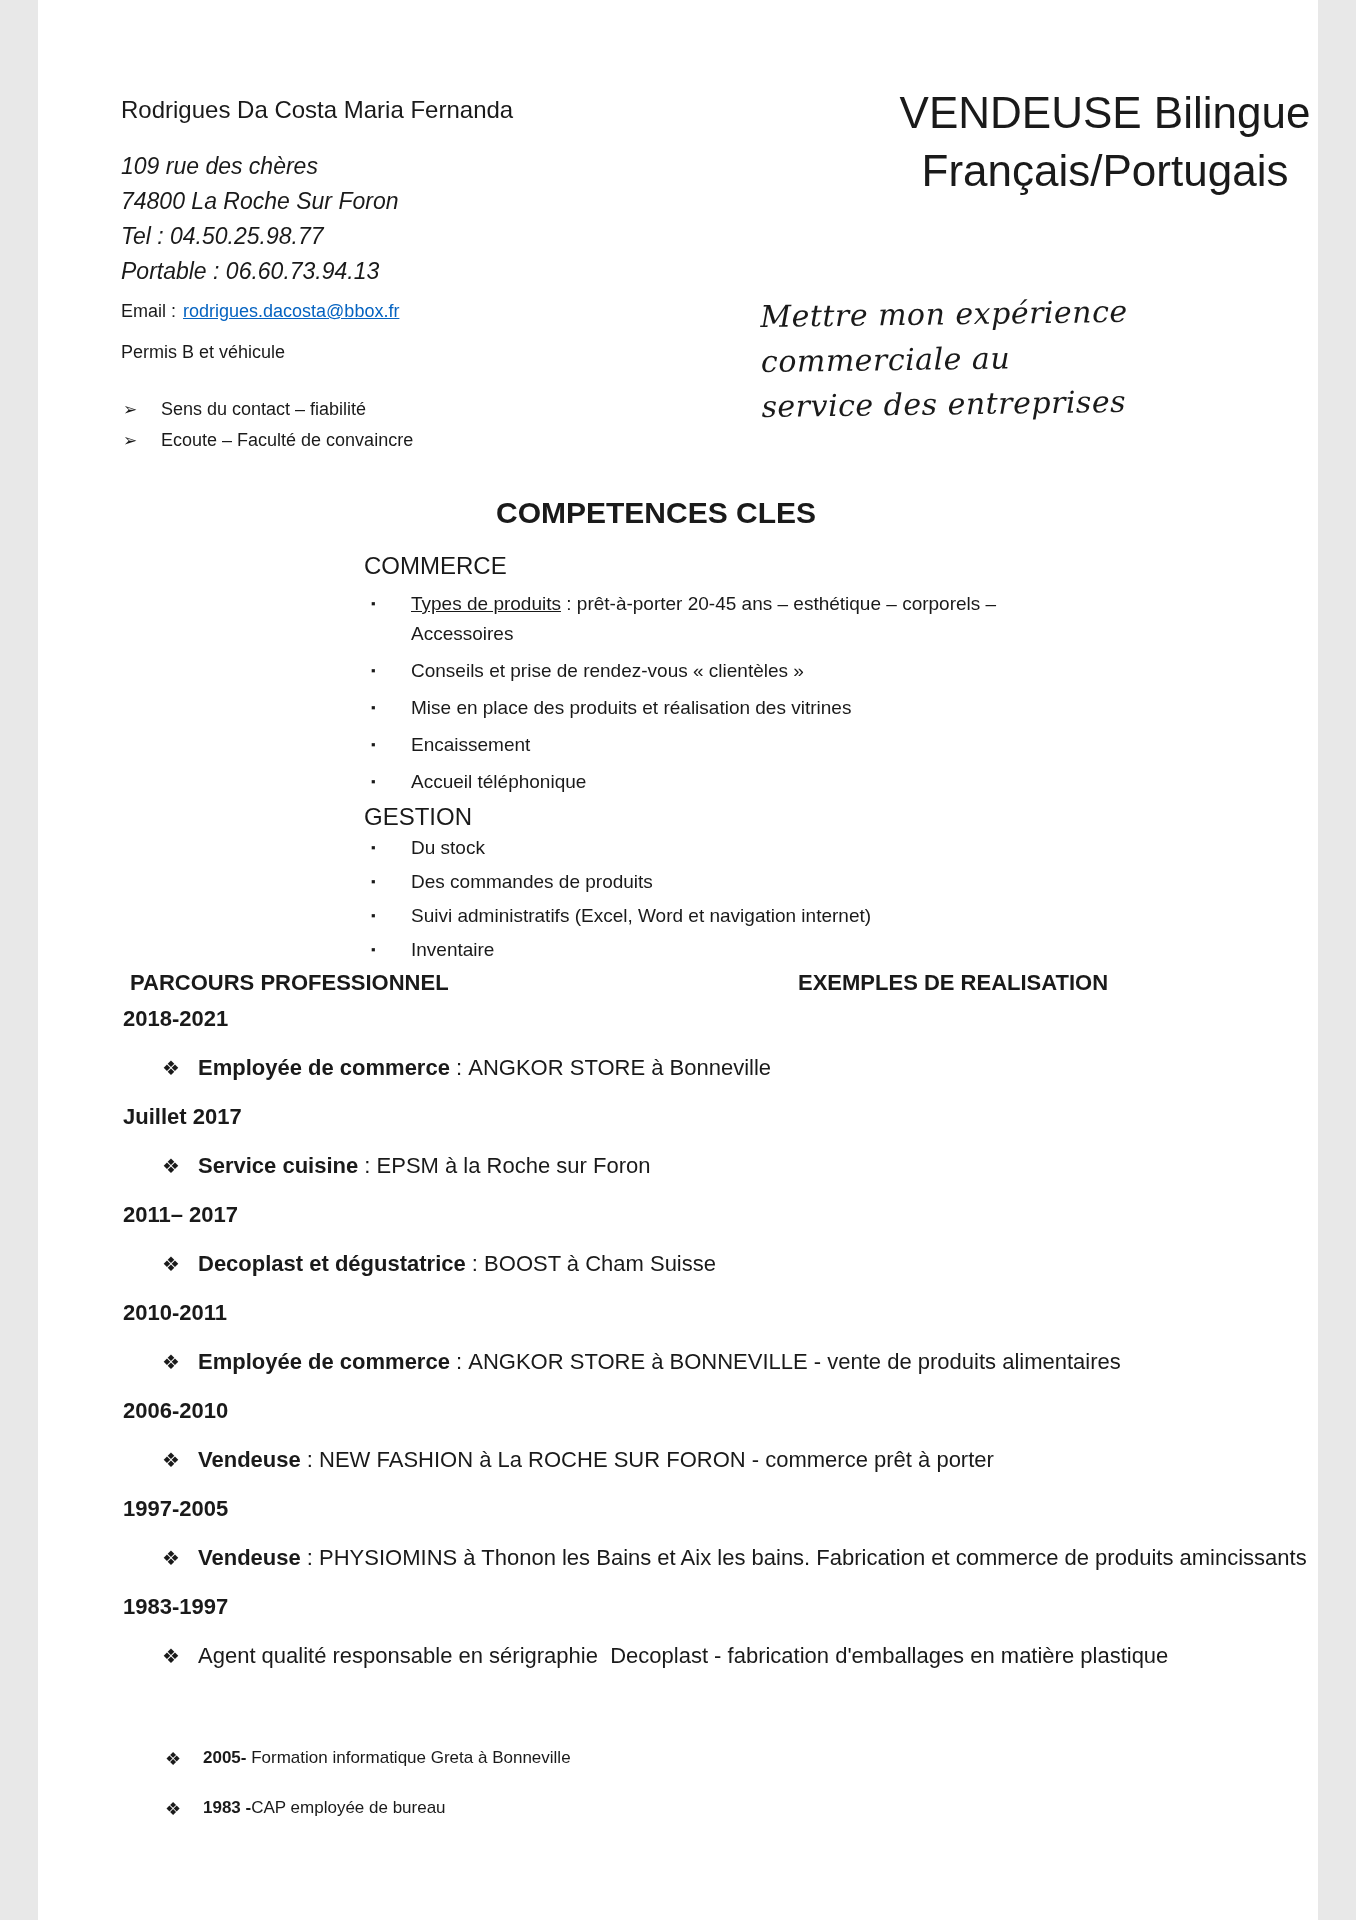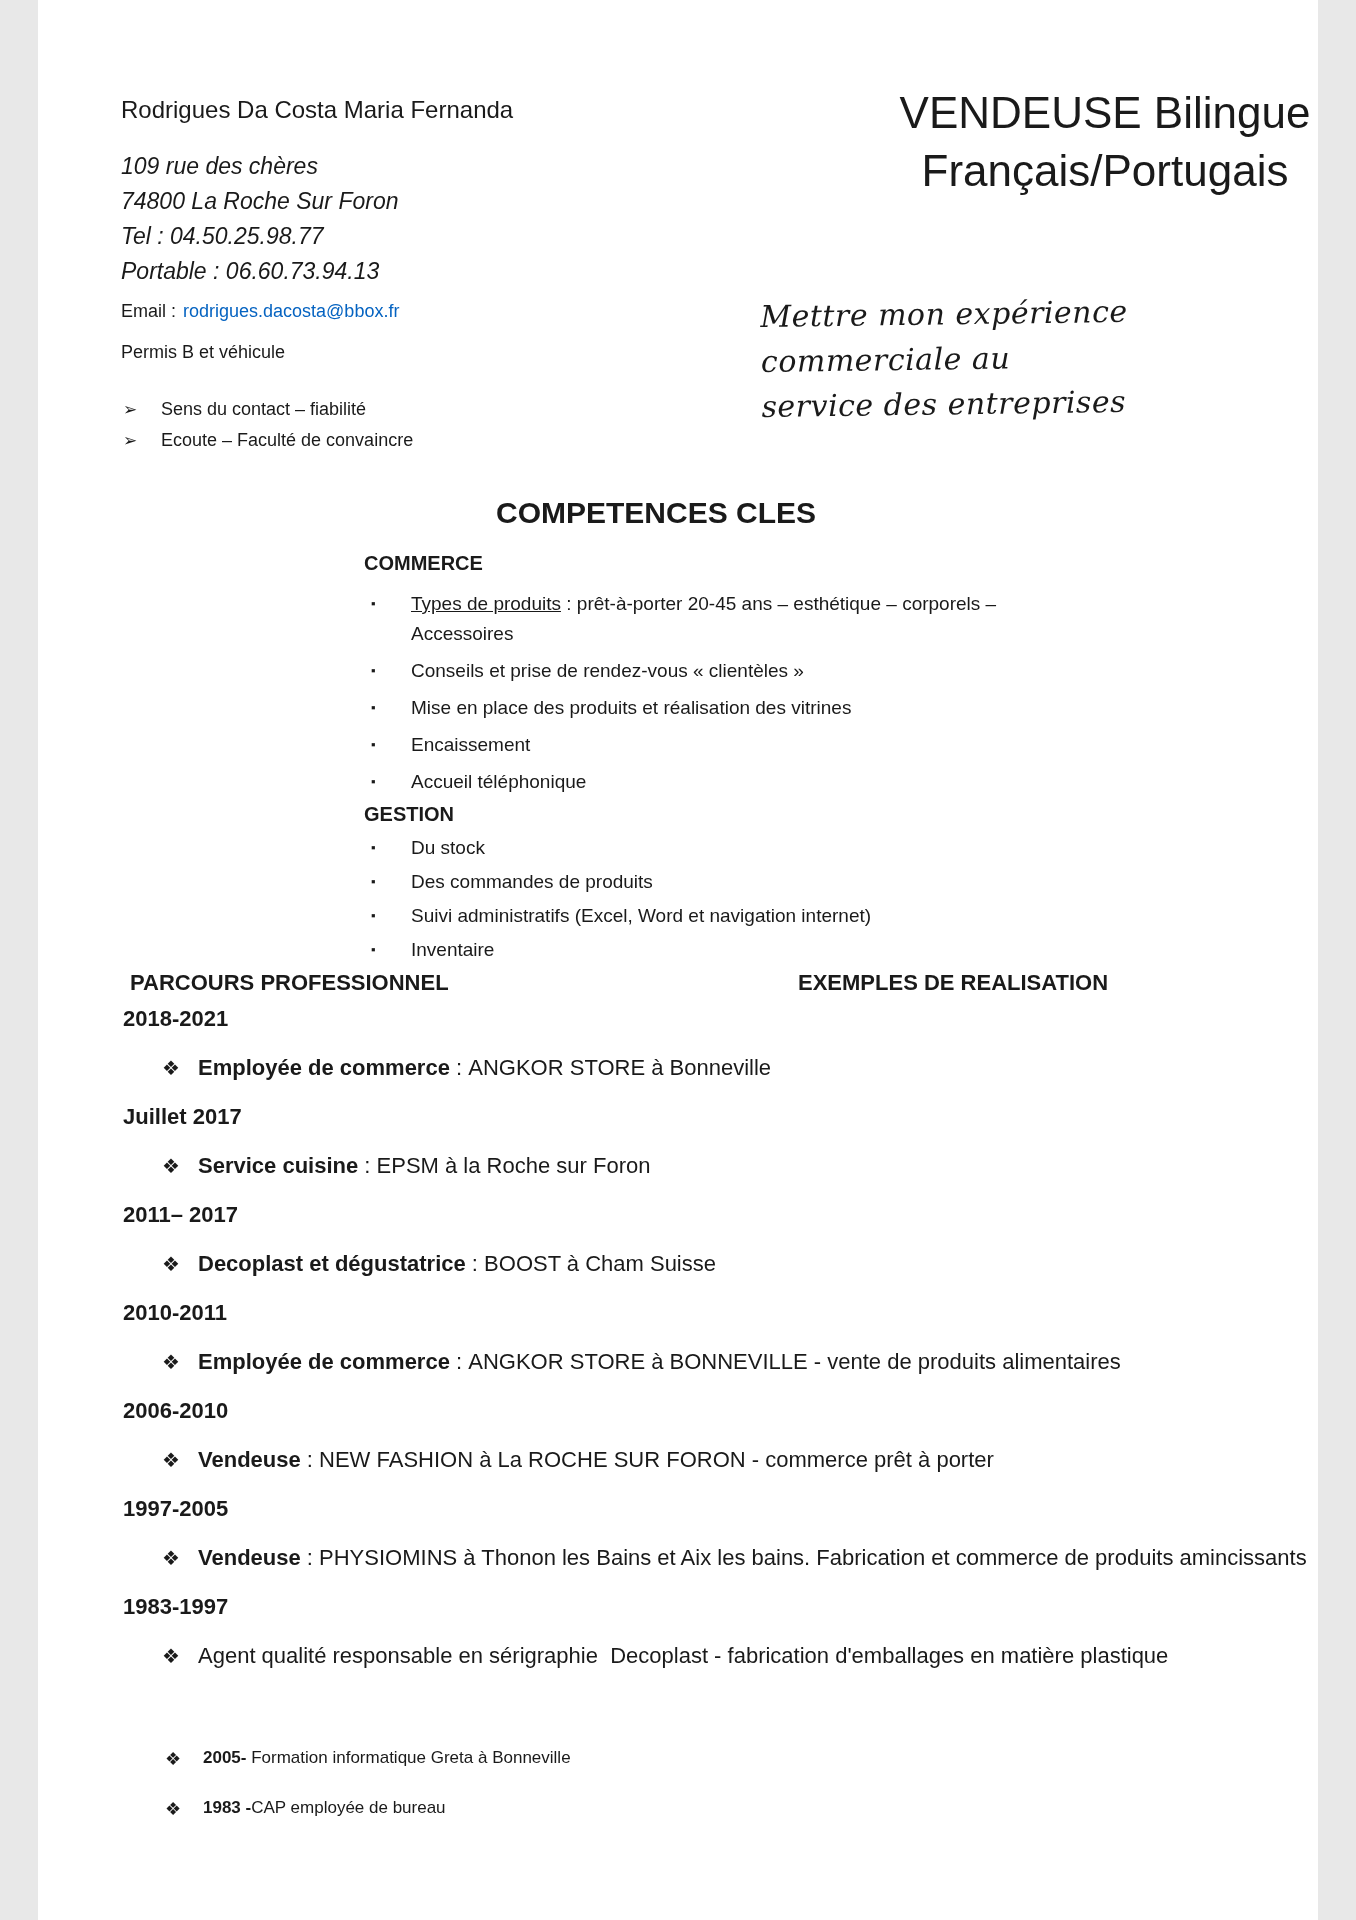--- a/index.html
+++ b/index.html
@@ -12,21 +12,21 @@
     font-family:"Liberation Sans", sans-serif;
     color:#1a1a1a;
   }
 
   
   .contact { position:absolute; left:83px; top:96px; }
   .contact-name { font-size:24px; margin-bottom:29px; }
   .contact-line { font-size:23px; margin-bottom:8px;font-style:italic; }
   .contact-email { font-size:18px; margin-top:16px; }
   .email-label { margin-right:7px; }
-  .email-link { color:#0563c1; cursor:pointer; }
+  .email-link { color:#0563c1; text-decoration:underline; cursor:pointer; }
   .contact-permis { font-size:18px; margin-top:20px; }
 
   
   .title-block {
     position:absolute; left:852px; top:84px; width:430px;
     text-align:center; font-size:44px; line-height:58px;
   }
   .tagline {
     position:absolute; left:722px; top:294px;
     font-size:30px; line-height:45px;
@@ -35,21 +35,21 @@
     letter-spacing:0.5px;
   }
 
   
   .qualities { position:absolute; left:85px; top:399px; font-size:18px; }
   .quality-row { display:flex; margin-bottom:10px; }
   .quality-marker { width:38px; font-size:17px; }
 
   
   .comp-heading { position:absolute; left:458px; top:496px; font-size:30px; font-weight:bold; }
-  .group-label { position:absolute; font-size:20px; font-weight:bold; }
+  .group-label { position:absolute; font-size:24px; font-weight:normal; }
   .commerce-label { left:326px; top:552px; }
   .gestion-label  { left:326px; top:803px; }
   .comp-list { position:absolute; font-size:19px; width:600px; }
   .commerce-list { left:333px; top:589px; }
   .gestion-list  { left:333px; top:833px; }
   .comp-item { display:flex; line-height:30px; margin-bottom:7px; }
   .gestion-list .comp-item { line-height:29px; margin-bottom:5px; }
   .comp-bullet { width:40px; font-size:13px; flex-shrink:0; }
   .u-lead { text-decoration:underline; }
   .pre { white-space:pre; }

